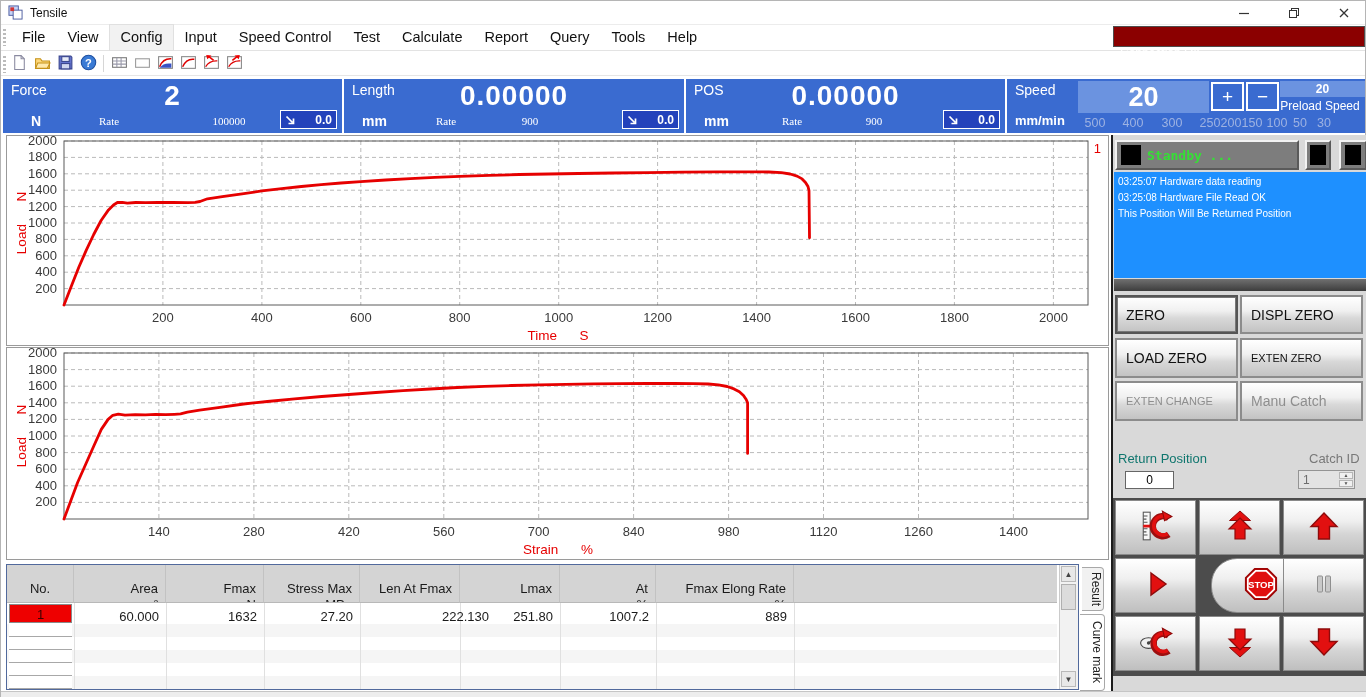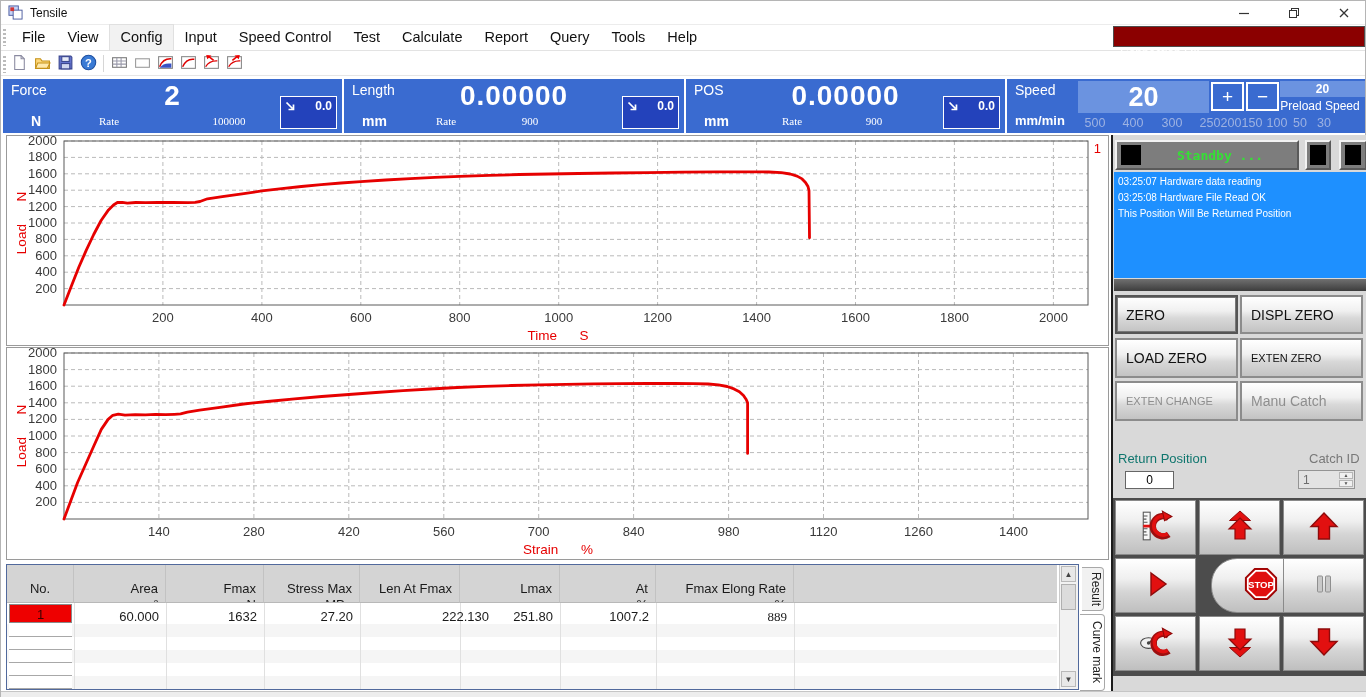--- a/index.html
+++ b/index.html
@@ -27,21 +27,21 @@
   .tb-sep{position:absolute;top:3px;width:1px;height:17px;background:#d6d6d6}
 
   
   .metrics{position:absolute;top:78px;left:0;right:0;height:54px;background:#fff}
   .mpanel{position:absolute;top:0;height:54px;background:#3a6bd0;color:#fff}
   .mp-label{position:absolute;left:8px;top:3px;font-size:14px}
   .mp-value{position:absolute;left:0;right:0;top:1px;text-align:center;font-size:28px;font-weight:bold;letter-spacing:1px}
   .mp-unit{position:absolute;bottom:4px;font-size:14px;font-weight:bold}
   .mp-rate-label{position:absolute;bottom:6px;font-size:11px;font-family:"Liberation Serif",serif}
   .mp-rate-value{position:absolute;bottom:6px;width:80px;text-align:center;font-size:11px;font-family:"Liberation Serif",serif}
-  .mp-ind{position:absolute;right:5px;bottom:4px;width:57px;height:33px;background:#2342bb;border:1px solid #fff}
+  .mp-ind{position:absolute;right:5px;bottom:4px;width:57px;height:19px;background:#2342bb;border:1px solid #fff}
   .mp-ind svg{position:absolute;left:3px;top:3px}
   .mp-ind .iv{position:absolute;right:4px;top:2px;font-size:12px;font-weight:bold}
   .speed-valuebox{position:absolute;left:71px;top:2px;width:131px;height:32px;background:#6b93e0;text-align:center;font-size:27px;font-weight:bold;padding-top:1px}
   .speed-btn{position:absolute;top:3px;width:33px;height:29px;border:2px solid #fff;background:#3a6bd0;color:#fff;font-size:19px;text-align:center;line-height:25px;cursor:default}
   .preload-band{position:absolute;left:273px;top:2px;width:85px;height:16px;background:#6b93e0;text-align:center;font-size:12px;font-weight:bold;padding-top:1px}
   .preload-label{position:absolute;left:266px;top:20px;width:94px;text-align:center;font-size:12px}
   .speed-unit{position:absolute;left:8px;bottom:5px;font-size:13px;font-weight:bold}
   .scale-num{position:absolute;bottom:3px;width:40px;margin-left:-20px;text-align:center;font-size:12.5px;color:#9db2e2}
 
   
@@ -59,21 +59,21 @@
   .sb{position:absolute;background:#f2f2f2;border-left:1px solid #cbcbcb}
   .sb-btn{position:absolute;left:1px;width:15px;height:16px;background:#e8e8e8;border:1px solid #b9b9b9;text-align:center;font-size:8px;color:#444;line-height:15px;cursor:default}
   .sb-thumb{position:absolute;left:1px;width:15px;height:26px;background:#dcdcdc;border:1px solid #b0b0b0;cursor:default}
   .vtab{position:absolute;writing-mode:vertical-rl;font-size:12px;color:#222;text-align:center;border:1px solid #a8a8a8;border-left:none;border-radius:0 4px 4px 0;background:#f1f1f1;cursor:default;padding-left:2px}
   .vtab.active{background:#fff}
 
   
   .right-panel{position:absolute;left:1110px;top:134px;width:256px;height:556px;background:#d9d9d9;border-left:2px solid #1c1c1c}
   .status-box{position:absolute;top:5px;height:30px;background:#7d7d7d;border:2px solid;border-color:#f2f2f2 #5a5a5a #5a5a5a #f2f2f2}
   .led{position:absolute;background:#000}
-  .status-text{position:absolute;left:30px;right:4px;top:6px;text-align:center;color:#35e035;font-family:"DejaVu Sans Mono",monospace;font-size:13px;font-weight:bold;white-space:pre}
+  .status-text{position:absolute;left:30px;right:4px;top:6px;color:#35e035;font-family:"DejaVu Sans Mono",monospace;font-size:13px;font-weight:bold;white-space:pre}
   .log{position:absolute;left:1px;top:37px;width:252px;height:106px;background:#1e90ff;color:#fff;font-size:10px;line-height:16px;padding:2px 4px}
   .dark-strip{position:absolute;left:1px;top:144px;width:252px;height:12px;background:linear-gradient(#707070,#3d3d3d)}
   .gbtn{position:absolute;background:linear-gradient(180deg,#ffffff 0%,#f0f0f0 40%,#d8d8d8 60%,#c3c3c3 100%);border:2px solid #8c8c8c;font-size:14px;color:#111;padding-left:9px;display:flex;align-items:center;cursor:default}
   .gbtn.focused{border:2px solid #555;box-shadow:inset 0 0 0 1px #777}
   .gbtn.small{font-size:11px}
   .gbtn.disabled{color:#8e8e8e}
   .rp-label{position:absolute;font-size:13px;color:#0f766e}
   .rp-label.dim{color:#787878}
   .ret-input{position:absolute;left:12px;top:336px;width:49px;height:18px;border:1px solid #666;background:#fff;font-size:12px;text-align:center;font-family:"Liberation Sans",sans-serif}
   .spinner{position:absolute;left:185px;top:335px;width:57px;height:19px;background:#e3e3e3;border:1px solid #949494}
@@ -375,21 +375,21 @@
       <div class="vline" style="left: 553px; top: 38px; height: 86px;"></div>
       <div class="vline" style="left: 649px; top: 38px; height: 86px;"></div>
       <div class="vline" style="left: 787px; top: 38px; height: 86px;"></div>
       <div class="row-hdr-red" style="left: 2px; top: 39px; width: 63px; height: 19px;">1</div>
       <div class="tbl-cell tbl-body" style="left: 67px; top: 38px; width: 92px; height: 21px;">60.000</div>
       <div class="tbl-cell tbl-body" style="left: 159px; top: 38px; width: 98px; height: 21px;">1632</div>
       <div class="tbl-cell tbl-body" style="left: 257px; top: 38px; width: 96px; height: 21px;">27.20</div>
       <div class="tbl-cell tbl-body" style="left: 353px; top: 38px; width: 100px; height: 21px; margin-left: 36px;">222.130</div>
       <div class="tbl-cell tbl-body" style="left: 453px; top: 38px; width: 100px; height: 21px;">251.80</div>
       <div class="tbl-cell tbl-body" style="left: 553px; top: 38px; width: 96px; height: 21px;">1007.2</div>
-      <div class="tbl-cell tbl-body" style="left: 649px; top: 38px; width: 138px; height: 21px; font-family: Liberation Serif, serif;">889</div>
+      <div class="tbl-cell tbl-body" style="left: 649px; top: 38px; width: 138px; height: 21px;">889</div>
       <div class="sb" style="left: 1052px; top: 0px; width: 19px; height: 124px;">
         <div class="sb-btn" style="top: 1px;">▲</div>
         <div class="sb-thumb" style="top: 19px;"></div>
         <div class="sb-btn" style="top: 106px;">▼</div>
       </div>
     </div>
   <span id="table-tabs"><span class="vtab" style="left: 1081px; top: 566px; width: 22px; height: 44px;">Result</span><span class="vtab active" style="left: 1079px; top: 613px; width: 25px; height: 77px;">Curve mark</span></span>
 
   
   <div class="right-panel">

